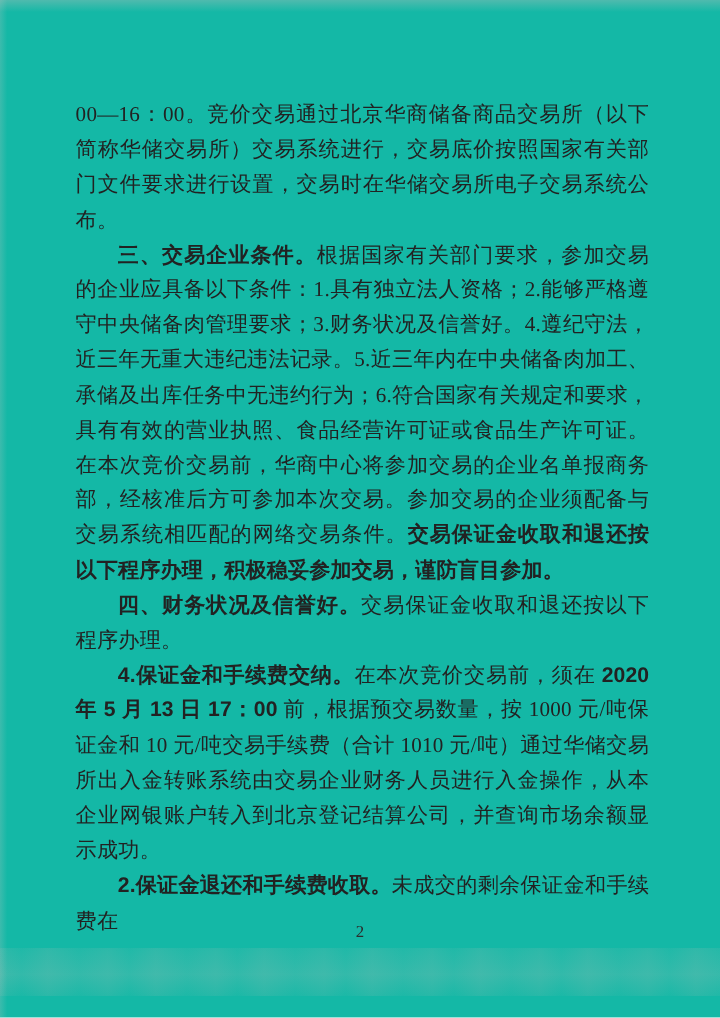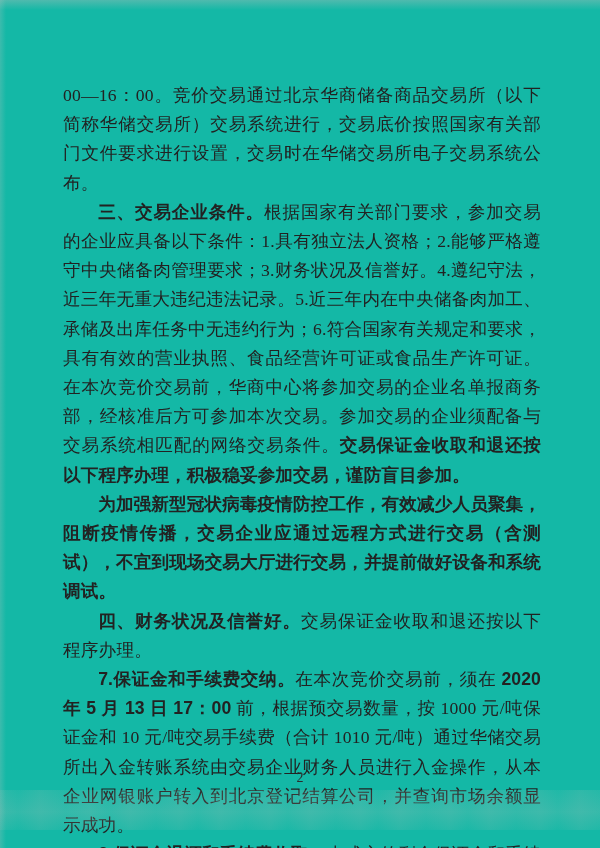--- a/index.html
+++ b/index.html
@@ -83,20 +83,19 @@
 </style>
 </head>
 <body>
 
 <div class="page">
   <div class="top-shade"></div>
   <div class="left-shade"></div>
   <div class="doc-body">
       <p class="para"><span class="seg-normal">00—16：00。竞价交易通过北京华商储备商品交易所（以下简称华储交易所）交易系统进行，交易底价按照国家有关部门文件要求进行设置，交易时在华储交易所电子交易系统公布。</span></p>
       <p class="para indent"><span class="seg-bold">三、交易企业条件。</span><span class="seg-normal">根据国家有关部门要求，参加交易的企业应具备以下条件：1.具有独立法人资格；2.能够严格遵守中央储备肉管理要求；3.财务状况及信誉好。4.遵纪守法，近三年无重大违纪违法记录。5.近三年内在中央储备肉加工、承储及出库任务中无违约行为；6.符合国家有关规定和要求，具有有效的营业执照、食品经营许可证或食品生产许可证。在本次竞价交易前，华商中心将参加交易的企业名单报商务部，经核准后方可参加本次交易。参加交易的企业须配备与交易系统相匹配的网络交易条件。</span><span class="seg-bold">交易保证金收取和退还按以下程序办理，积极稳妥参加交易，谨防盲目参加。</span></p>
-      <p class="para indent"><span class="seg-bold">为加强新型冠状病毒疫情防控工作，有效减少人员聚集，阻断疫情传播，交易企业应通过远程方式进行交易（含测试），不宜到现场交易大厅进行交易，并提前做好设备和系统调试。</span></p>
       <p class="para indent"><span class="seg-bold">四、财务状况及信誉好。</span><span class="seg-normal">交易保证金收取和退还按以下程序办理。</span></p>
-      <p class="para indent"><span class="seg-bold">7.保证金和手续费交纳。</span><span class="seg-normal">在本次竞价交易前，须在 </span><span class="seg-bold">2020 年 5 月 13 日 17：00</span><span class="seg-normal"> 前，根据预交易数量，按 1000 元/吨保证金和 10 元/吨交易手续费（合计 1010 元/吨）通过华储交易所出入金转账系统由交易企业财务人员进行入金操作，从本企业网银账户转入到北京登记结算公司，并查询市场余额显示成功。</span></p>
+      <p class="para indent"><span class="seg-bold">4.保证金和手续费交纳。</span><span class="seg-normal">在本次竞价交易前，须在 </span><span class="seg-bold">2020 年 5 月 13 日 17：00</span><span class="seg-normal"> 前，根据预交易数量，按 1000 元/吨保证金和 10 元/吨交易手续费（合计 1010 元/吨）通过华储交易所出入金转账系统由交易企业财务人员进行入金操作，从本企业网银账户转入到北京登记结算公司，并查询市场余额显示成功。</span></p>
       <p class="para indent"><span class="seg-bold">2.保证金退还和手续费收取。</span><span class="seg-normal">未成交的剩余保证金和手续费在</span></p>
     </div>
   <div class="page-number">2</div>
   <div class="bottom-shade"></div>
 </div>
 
 </body></html>

